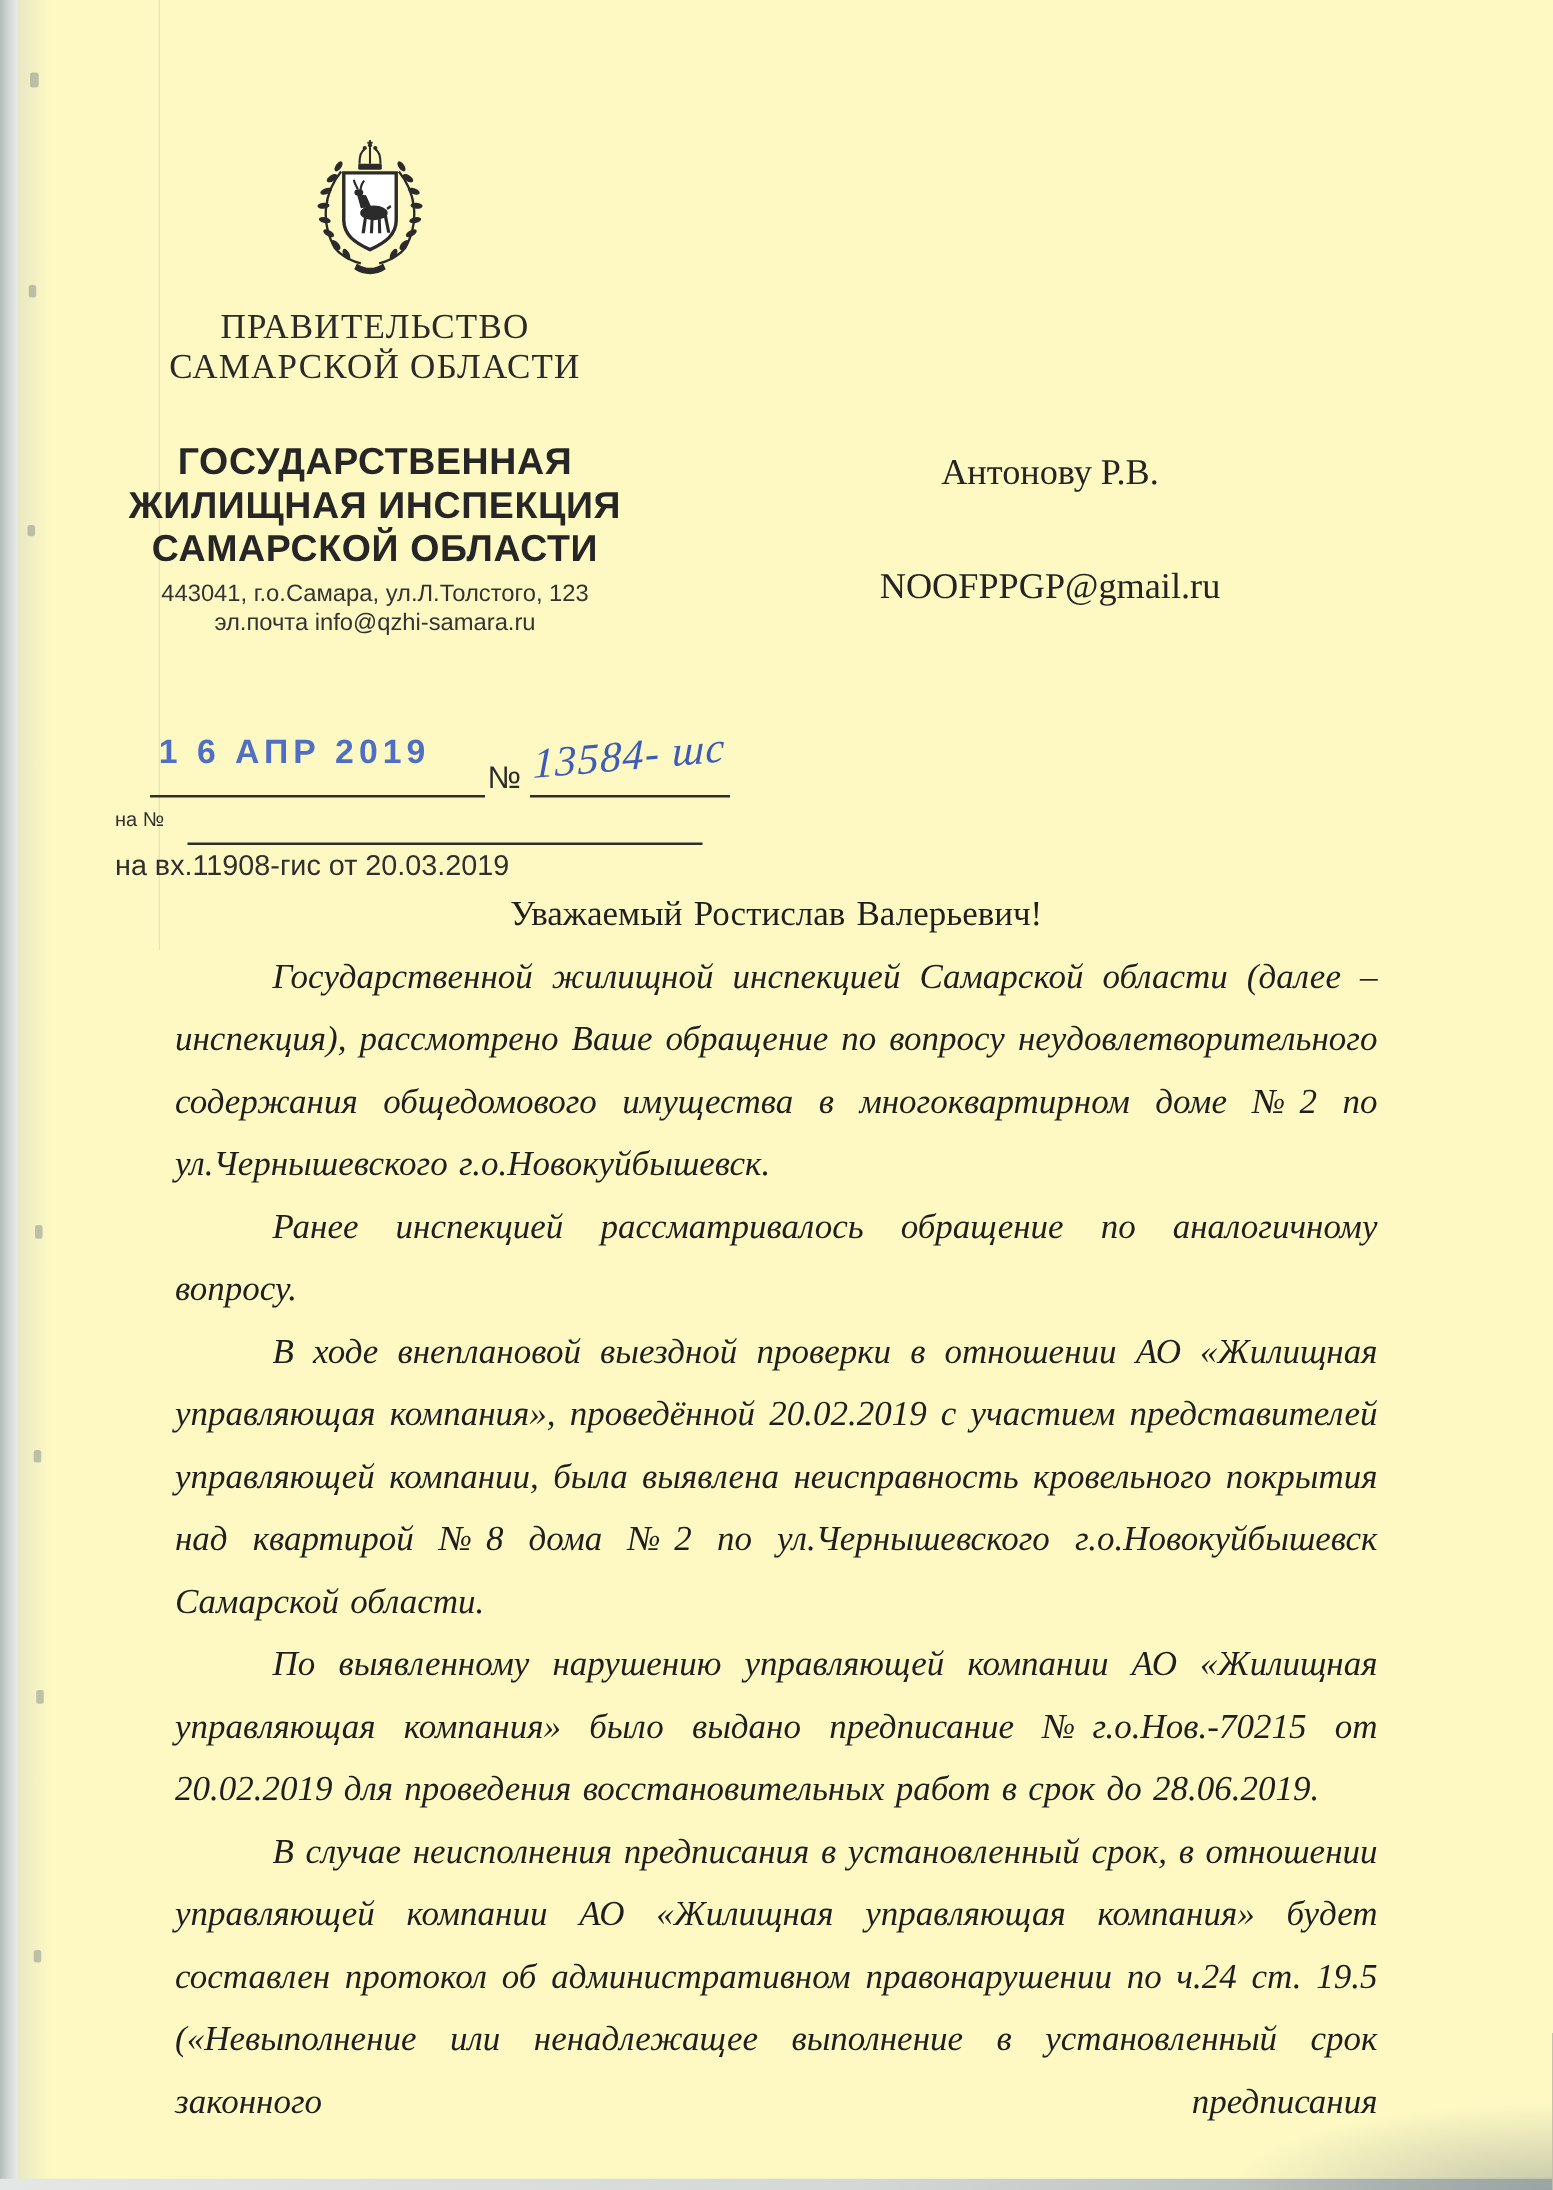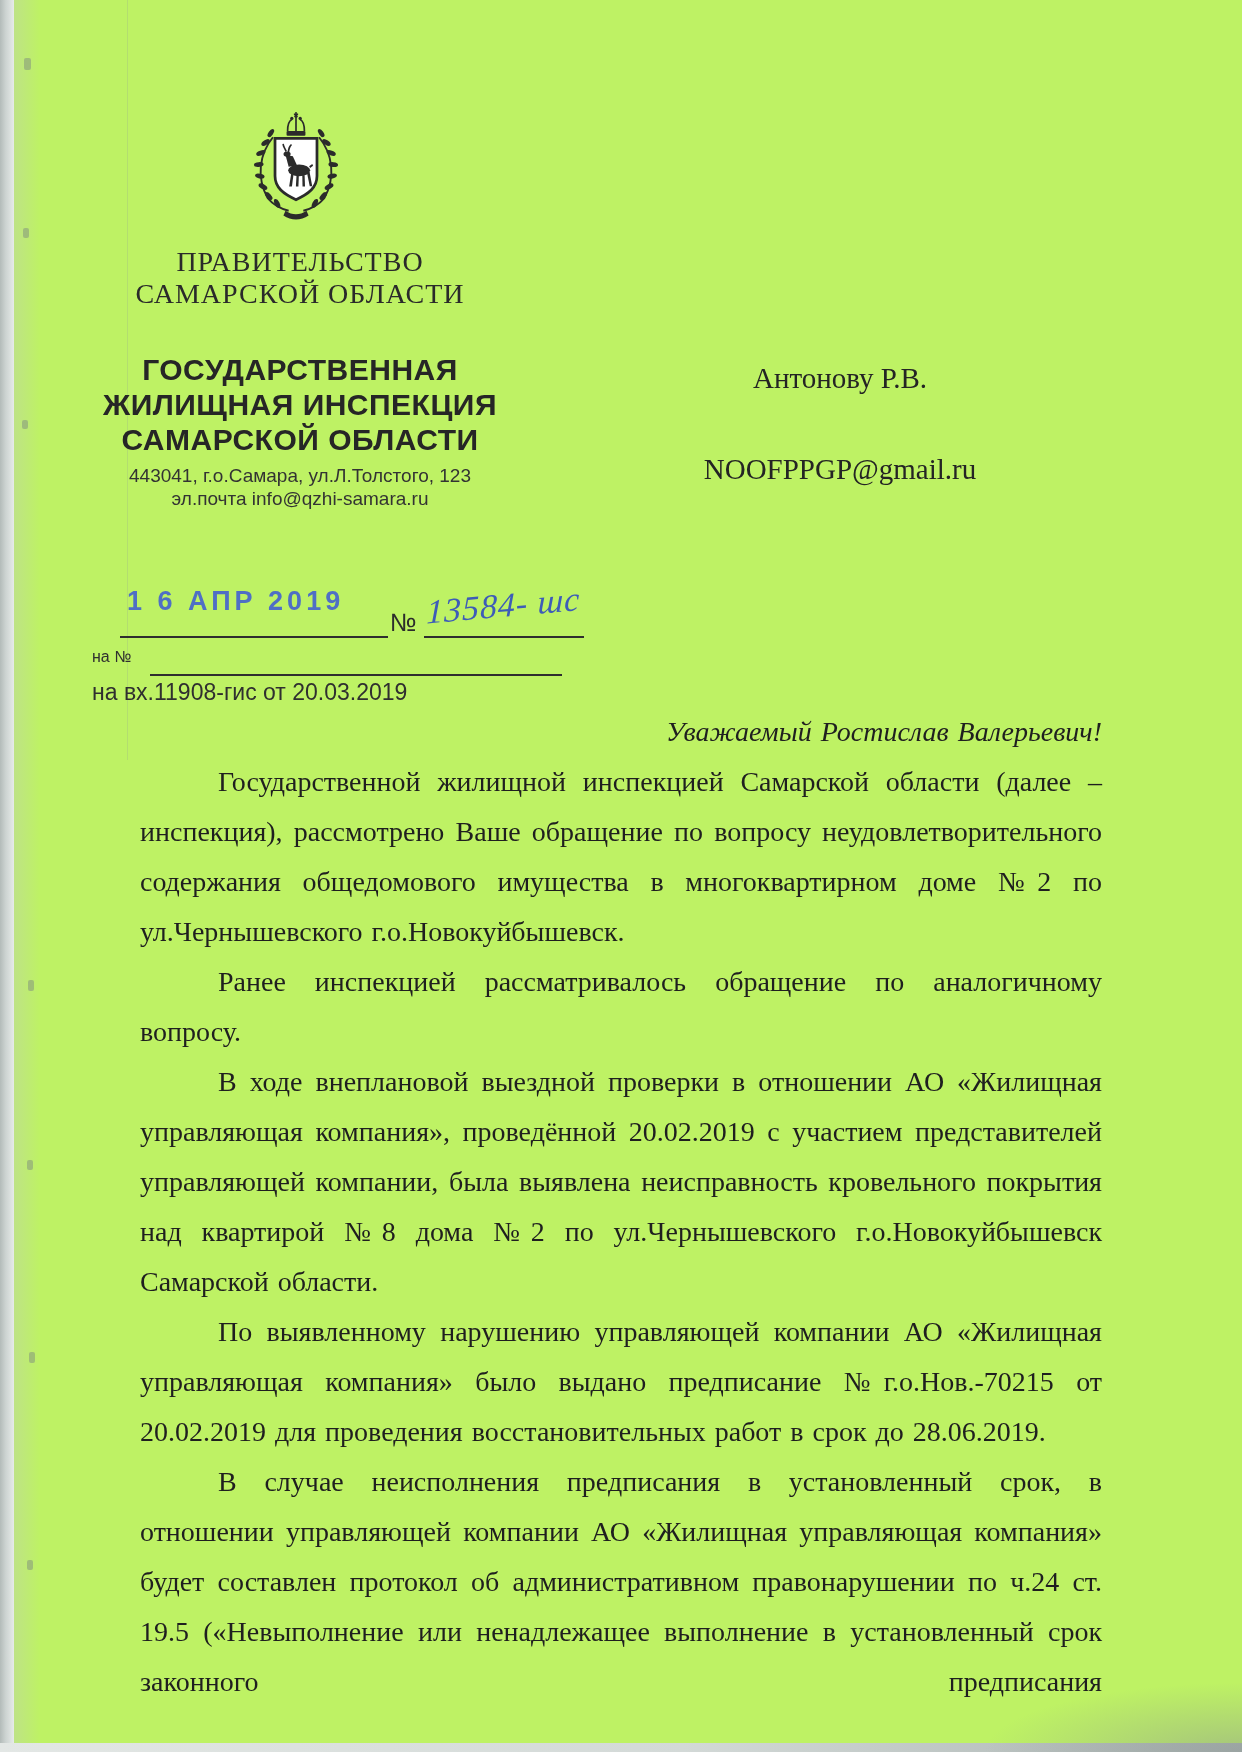--- a/index.html
+++ b/index.html
@@ -1,18 +1,18 @@
 <!DOCTYPE html>
 <html><head>
 <meta charset="utf-8">
 <style>
   html,body{margin:0;padding:0;background:#9a9a9a;}
   .page{
     position:relative;width:1242px;height:1752px;margin:0 auto;
-    background:#bef264;overflow:hidden;
+    background:#fef9c3;overflow:hidden;
     font-family:"Liberation Serif", serif;color:#242424;
   }
   
   .edge-left{position:absolute;left:0;top:0;width:14px;height:1752px;
     background:linear-gradient(90deg,#b3bbb9 0%,#ccd3d1 40%,#e7ebe9 100%);}
   .edge-left-soft{position:absolute;left:14px;top:0;width:26px;height:1752px;
     background:linear-gradient(90deg,rgba(190,198,196,.35),rgba(255,255,255,0));}
   .edge-bottom{position:absolute;left:0;bottom:0;width:1242px;height:9px;
     background:linear-gradient(90deg,#e3e7e5 0%,#d3d9d7 55%,#a9b2b0 100%);}
   .corner-shade{position:absolute;right:0;bottom:0;width:260px;height:70px;
@@ -43,22 +43,22 @@
     font-family:"Liberation Sans",sans-serif;font-size:23px;color:#2f2f2f;}
 
   
   .addressee{position:absolute;left:610px;top:362px;width:460px;text-align:center;font-size:29px;color:#242424;}
   .addressee .a-name{margin-bottom:58px;}
   .addressee .a-mail1{margin-bottom:60px;}
 
   
   .body-text{position:absolute;left:140px;top:707px;width:962px;
     font-size:28px;line-height:50px;color:#1f1f1f;word-spacing:2px;}
-  .salutation{text-align:right;font-style:italic;}
-  .body-text p{margin:0;text-indent:78px;text-align:justify;}
+  .salutation{text-align:center;}
+  .body-text p{margin:0;text-indent:78px;text-align:justify;font-style:italic;}
   .body-text p.cut{text-align-last:justify;}
 </style>
 </head>
 <body>
 
 <div class="page">
 
   <div class="edge-left"></div>
   <div class="edge-left-soft"></div>
   <div class="fold-line"></div>

